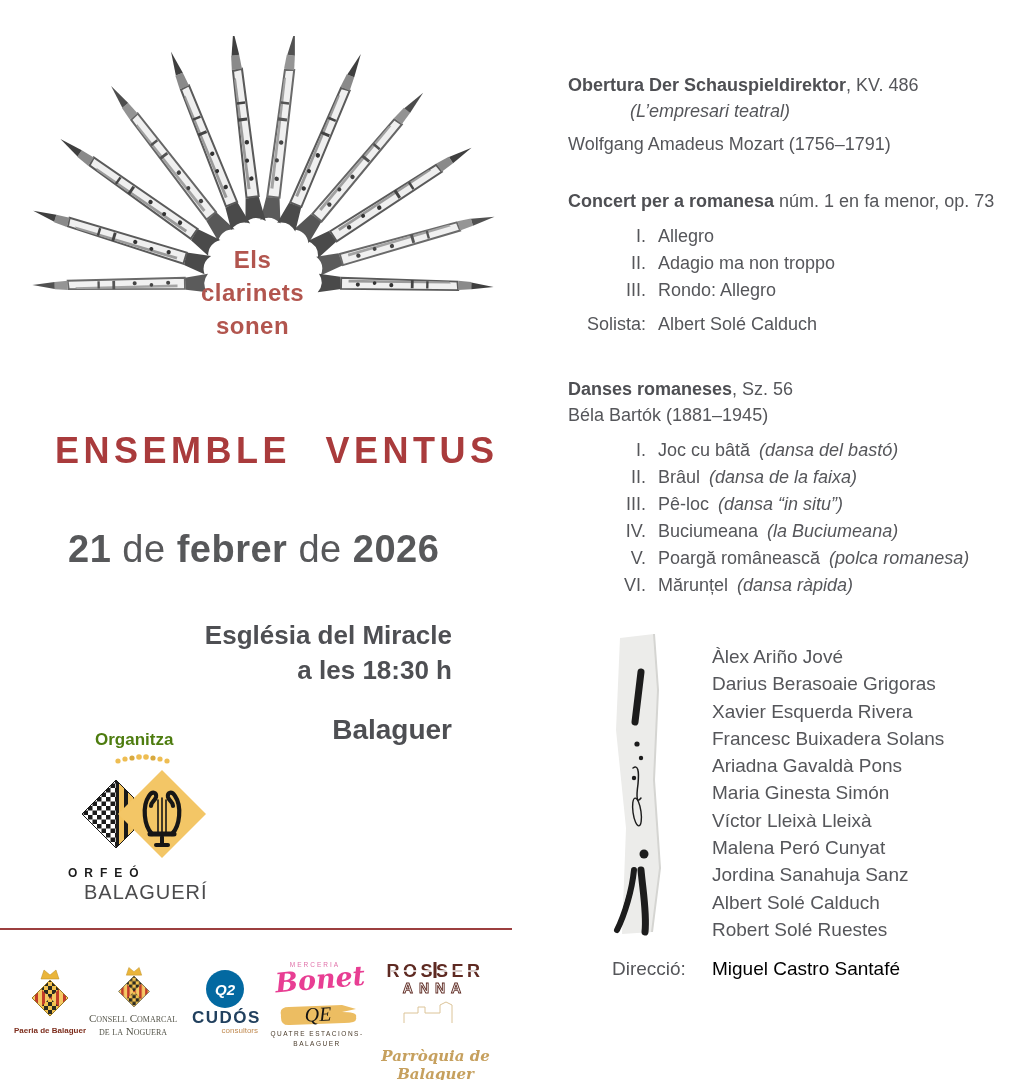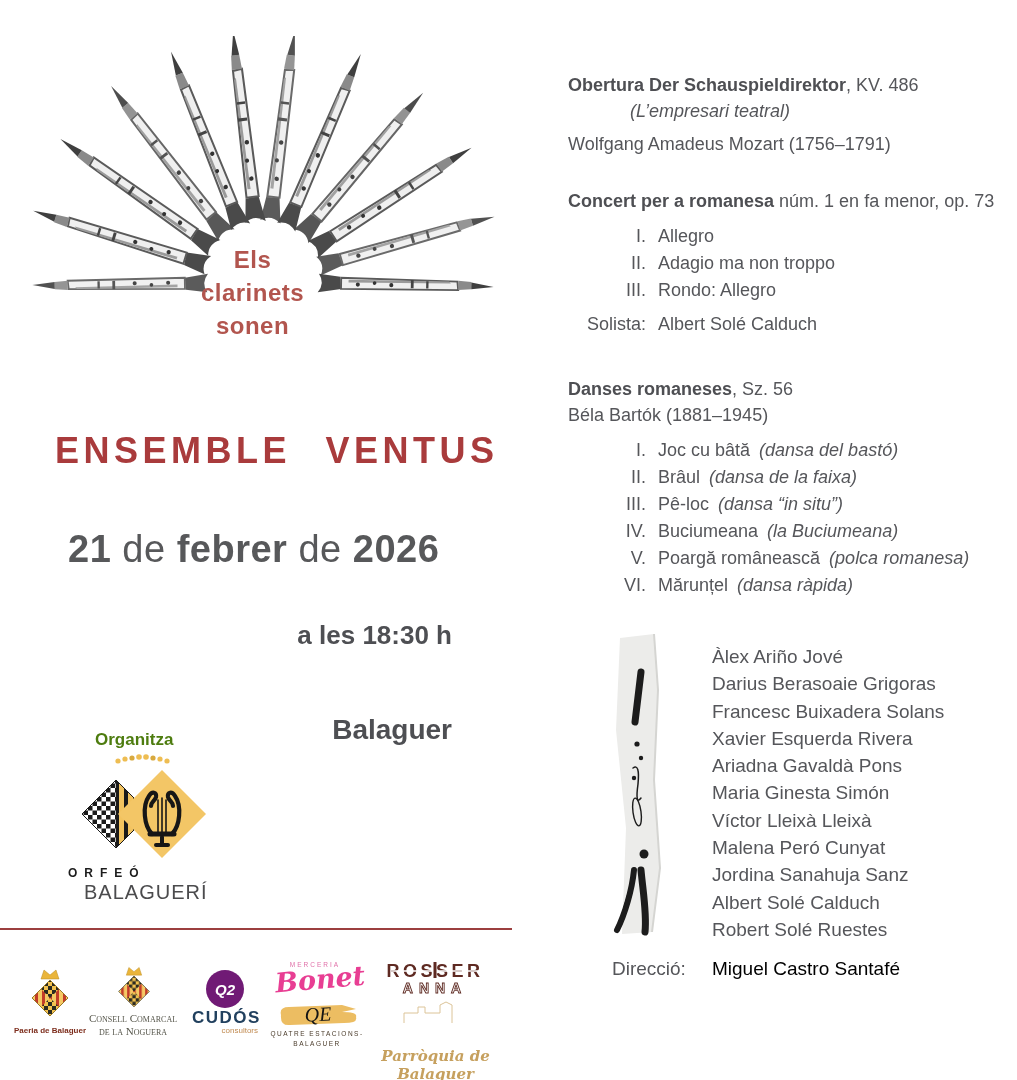--- a/index.html
+++ b/index.html
@@ -25,21 +25,21 @@
   .orfeo-city { position:absolute; left:84px; top:881px; font-size:20px; letter-spacing:1px; color:#4b4b4d; }
   .divider { position:absolute; left:0; top:928px; width:512px; height:2px; background:#9c3f3f; }
 
   
   .sp-caption-paeria { position:absolute; left:2px; top:1026px; width:96px; text-align:center;
                        font-size:8px; font-weight:bold; color:#7d2d1c; }
   .sp-caption-consell { position:absolute; left:73px; top:1012px; width:120px; text-align:center;
                         font-family:"Liberation Serif","DejaVu Serif",serif; font-variant:small-caps;
                         font-size:11px; line-height:13px; color:#55554a; }
   .q2-badge { position:absolute; left:206px; top:970px; width:38px; height:38px; border-radius:50%;
-              background:#701a75; color:#fff; display:flex; align-items:center; justify-content:center;
+              background:#0369a1; color:#fff; display:flex; align-items:center; justify-content:center;
               font-weight:bold; font-style:italic; font-size:15px; }
   .cudos-name { position:absolute; left:192px; top:1008px; width:66px; text-align:center;
                 font-size:17px; font-weight:bold; letter-spacing:1.5px; color:#21405e; }
   .cudos-tag { position:absolute; left:192px; top:1026px; width:66px; text-align:right;
                font-size:8px; color:#c08a50; }
   .bonet-top { position:absolute; left:275px; top:961px; width:80px; text-align:center;
                font-size:6.5px; letter-spacing:2px; color:#e070a8; }
   .bonet-name { position:absolute; left:275px; top:964px; width:80px; text-align:center;
                 font-family:"DejaVu Serif","Liberation Serif",serif; font-style:italic; font-weight:bold;
                 font-size:27px; color:#e83e93; transform:rotate(-5deg); }
@@ -140,20 +140,21 @@
 
   <div class="date-line">
     <span class="b">21</span>
     <span>de</span>
     <span class="b">febrer</span>
     <span>de</span>
     <span class="b">2026</span>
   </div>
 
   <div class="venue-block">
+    <div>Església del Miracle</div>
     <div>a les 18:30 h</div>
   </div>
   <div class="city-line">Balaguer</div>
 
   <div class="organitza">Organitza</div>
   <svg class="orfeo-svg" viewBox="0 0 145 112">
     <g>
       <circle cx="48" cy="9" r="2.6" fill="#eebd52"></circle>
         <circle cx="55" cy="7" r="2.6" fill="#eebd52"></circle>
       <circle cx="62" cy="6" r="2.6" fill="#d8a93e"></circle>
@@ -313,22 +314,22 @@
       <ellipse cx="33" cy="180" rx="4" ry="14" fill="none" stroke-width="1.4" transform="rotate(-8 33 180)"></ellipse>
       <circle cx="40" cy="222" r="4.5" stroke="none"></circle>
       <path d="M30,238 C28,258 21,282 13,298" stroke-width="6"></path>
       <path d="M37,238 C39,260 43,282 41,300" stroke-width="7"></path>
     </g>
   </svg>
 
   <div class="performers">
     <div>Àlex Ariño Jové</div>
     <div>Darius Berasoaie Grigoras</div>
+    <div>Xavier Esquerda Rivera</div>
     <div>Francesc Buixadera Solans</div>
-    <div>Xavier Esquerda Rivera</div>
     <div>Ariadna Gavaldà Pons</div>
     <div>Maria Ginesta Simón</div>
     <div>Víctor Lleixà Lleixà</div>
     <div>Malena Peró Cunyat</div>
     <div>Jordina Sanahuja Sanz</div>
     <div>Albert Solé Calduch</div>
     <div>Robert Solé Ruestes</div>
   </div>
 
   <div class="direction-label">Direcció:</div>

